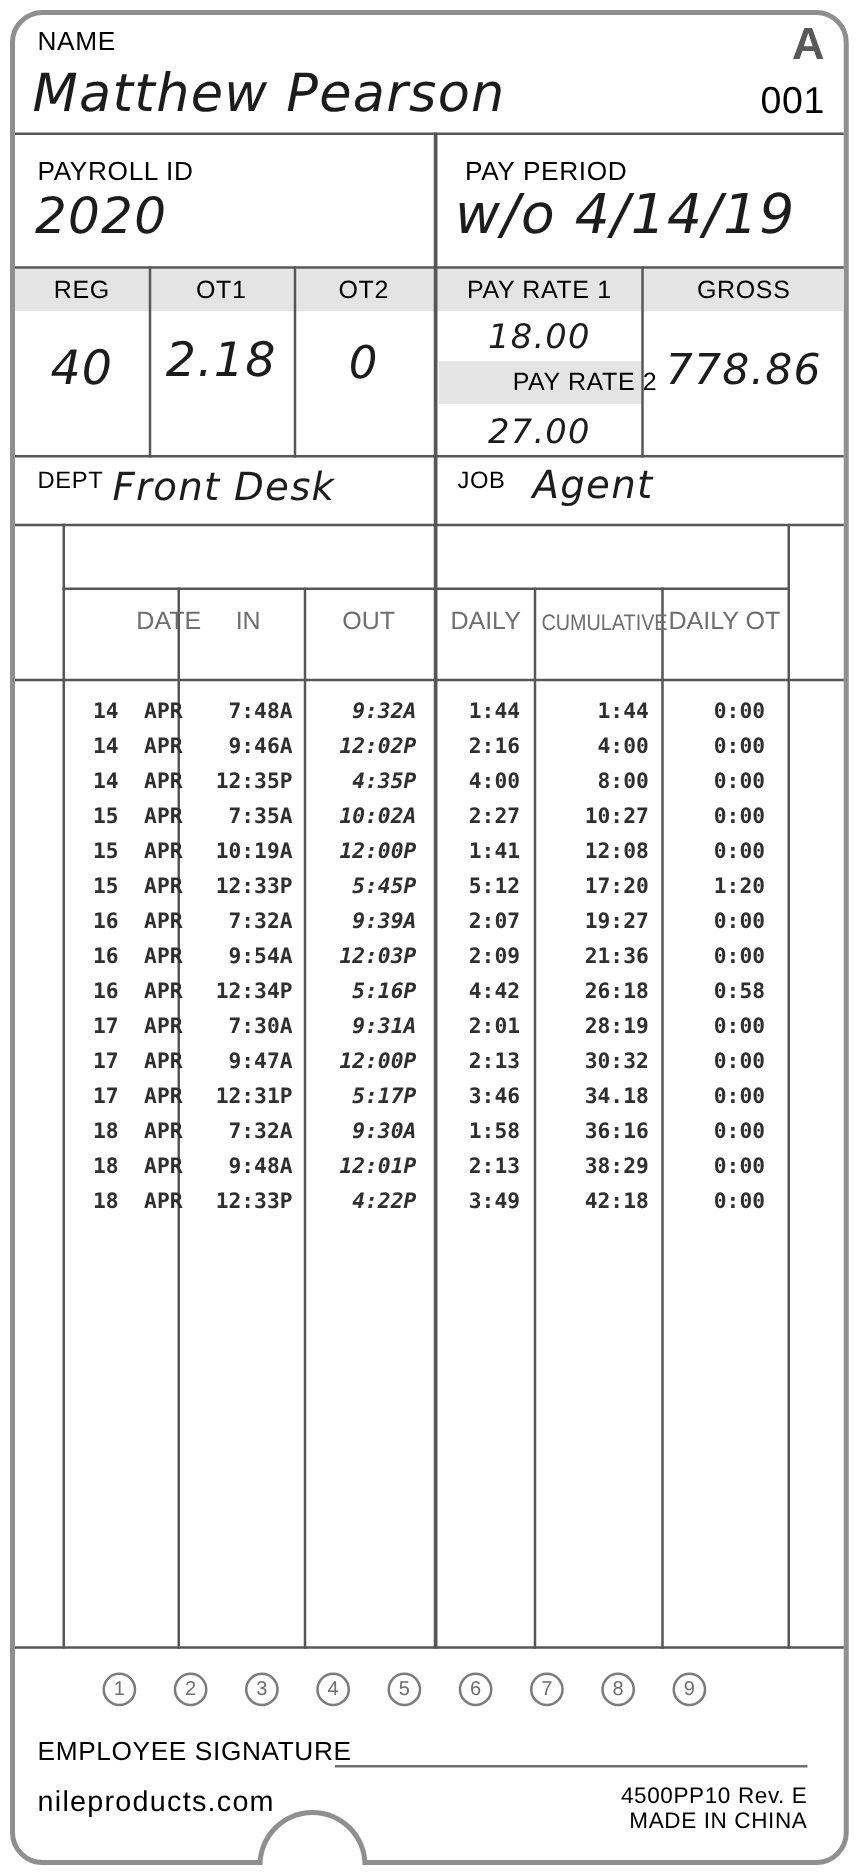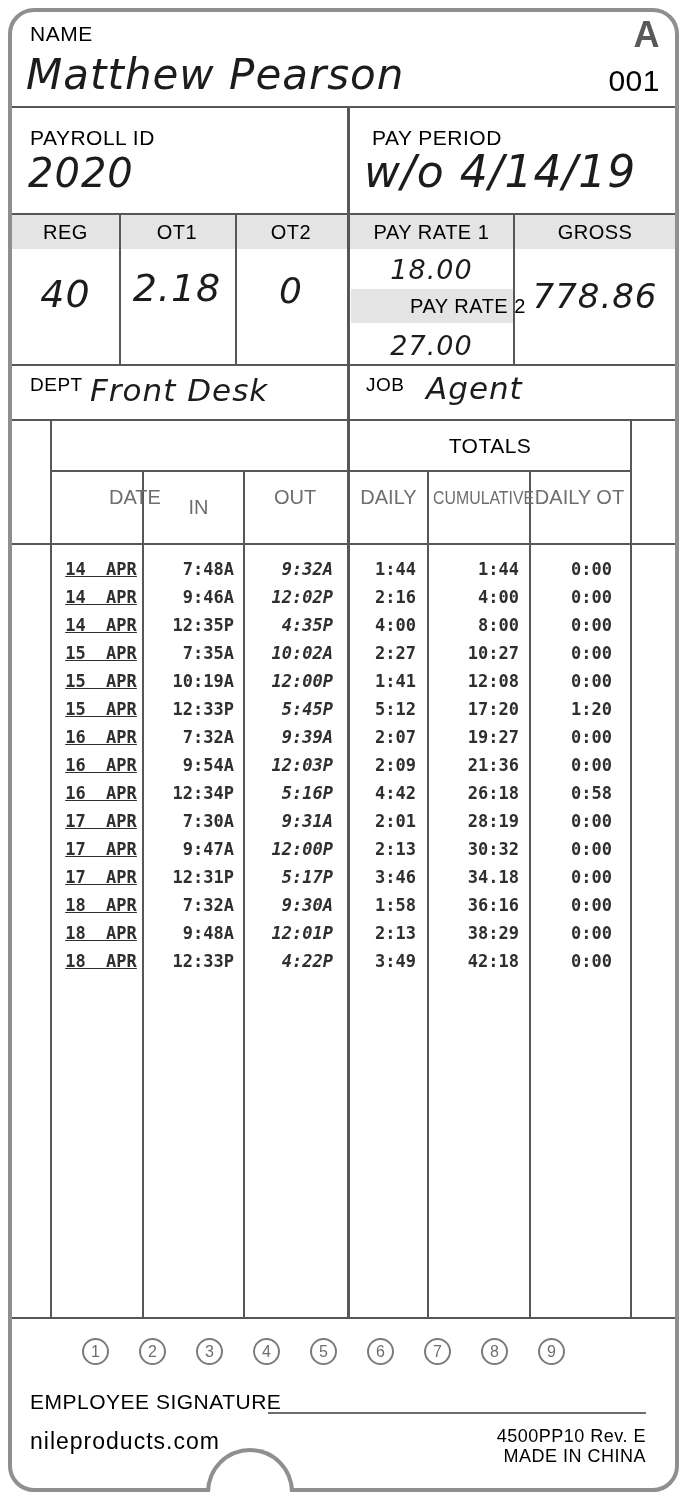--- a/index.html
+++ b/index.html
@@ -11,33 +11,33 @@
   .band{background:#e4e4e4;}
   .label{font-family:"Liberation Sans",sans-serif;color:#000000;letter-spacing:0.5px;}
   .hand{font-family:"DejaVu Sans",sans-serif;font-style:italic;color:#1c1c1c;
         letter-spacing:1px;white-space:nowrap;}
   .punch{font-family:"DejaVu Sans Mono",monospace;font-weight:bold;color:#2f2f2f;
          font-size:17px;white-space:pre;}
   .ctr{text-align:center;}
   .rgt{text-align:right;}
   .punch-row{position:relative;height:28px;}
   .punch-row .punch{position:absolute;top:3px;}
-  .c-date{left:56px;width:90px;text-align:center;text-decoration:underline;}
+  .c-date{left:56px;width:90px;text-align:right;}
   .c-in{left:142px;width:92px;text-align:right;}
   .c-out{left:243px;width:90px;text-align:right;font-style:italic;}
   .c-daily{left:340px;width:76px;text-align:right;}
   .c-cum{left:430px;width:89px;text-align:right;}
   .c-ot{left:529px;width:83px;text-align:right;}
   .circle{position:absolute;top:1338px;width:27px;height:27px;box-sizing:border-box;
           border:2px solid #7c7c7c;border-radius:50%;color:#6e6e6e;
           font-family:"Liberation Sans",sans-serif;font-size:16px;line-height:23px;
           text-align:center;}
   .colhead{font-family:"Liberation Sans",sans-serif;color:#6e6e6e;font-size:20px;}
   .col-0{left:50px;top:486px;width:92px;padding-left:39px;}
-  .col-1{left:142px;top:496px;width:113px;}
+  .col-1{left:142px;top:486px;width:113px;}
   .col-2{left:243px;top:486px;width:104px;}
   .col-3{left:350px;top:486px;width:77px;}
   .col-4{left:427px;top:488px;width:102px;font-size:18px;transform:scaleX(0.88);}
   .col-5{left:529px;top:486px;width:101px;}
   .notch{left:206px;top:1448px;width:88px;height:44px;box-sizing:border-box;
          border:4px solid #8f8f8f;border-bottom:none;border-radius:44px 44px 0 0;
          background:#ffffff;}
 </style>
 </head>
 <body>
@@ -90,21 +90,20 @@
   <div class="abs hand ctr" style="left:350px;top:254px;width:163px;font-size:27px;">18.00</div>
   <div class="abs label ctr" style="left:351px;top:295px;width:162px;font-size:20px;margin-left:36px;">PAY RATE 2</div>
   <div class="abs hand ctr" style="left:350px;top:330px;width:163px;font-size:27px;">27.00</div>
   <div class="abs hand ctr" style="left:515px;top:276px;width:160px;font-size:34px;">778.86</div>
 
   <div class="abs label" style="left:30px;top:374px;font-size:19px;">DEPT</div>
   <div class="abs hand" style="left:90px;top:372px;font-size:31px;">Front Desk</div>
   <div class="abs label" style="left:366px;top:374px;font-size:19px;">JOB</div>
   <div class="abs hand" style="left:426px;top:370px;font-size:31px;text-align:center;">Agent</div>
 
-  <div class="abs label ctr" style="left:350px;top:434px;width:280px;font-size:21px;">TOTALS</div>
   <div class="abs colhead ctr col-0">DATE</div>
   <div class="abs colhead ctr col-1">IN</div>
   <div class="abs colhead ctr col-2">OUT</div>
   <div class="abs colhead ctr col-3">DAILY</div>
   <div class="abs colhead ctr col-4">CUMULATIVE</div>
   <div class="abs colhead ctr col-5">DAILY OT</div>
 
   <div id="punch-rows" class="abs" style="left:0;top:556px;width:687px;">
       <div class="punch-row">
         <div class="punch c-date">14  APR</div>

